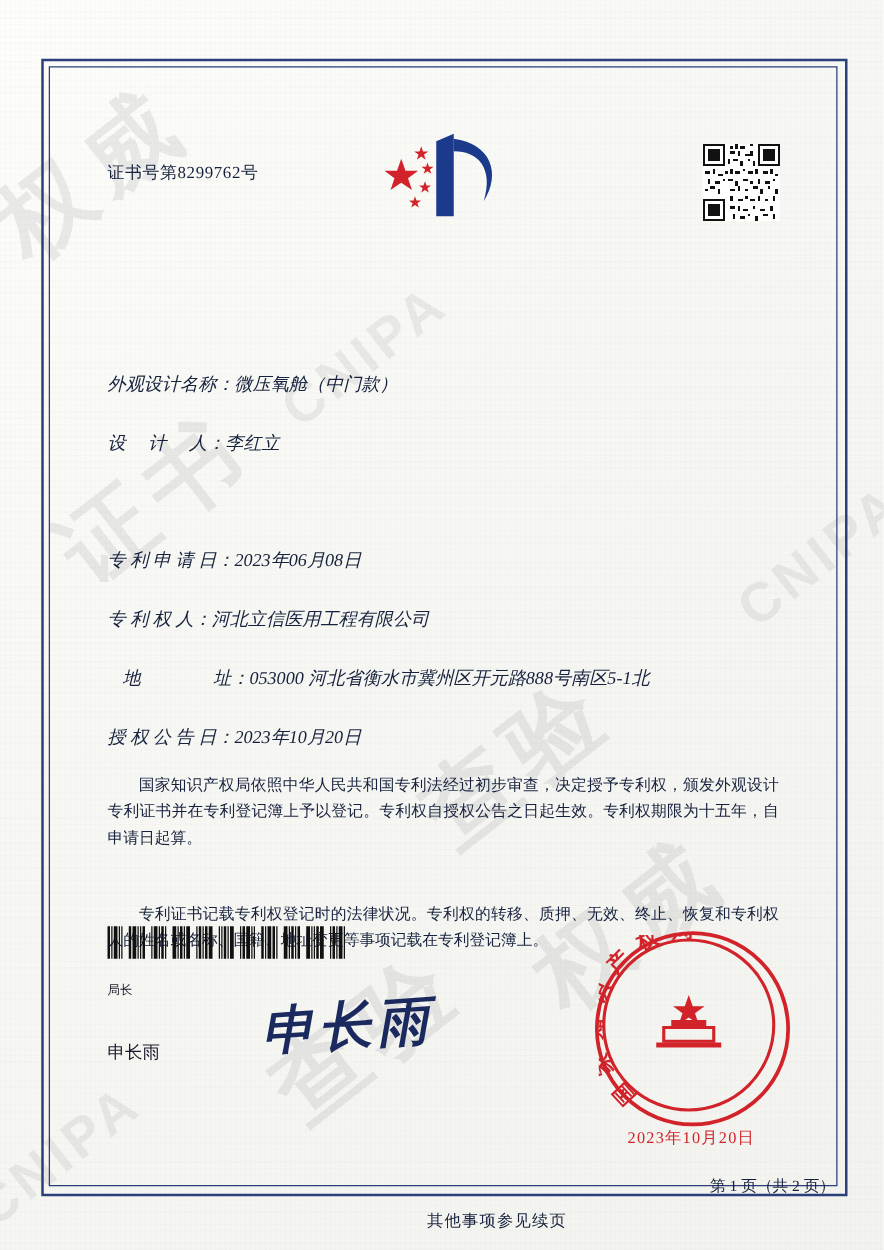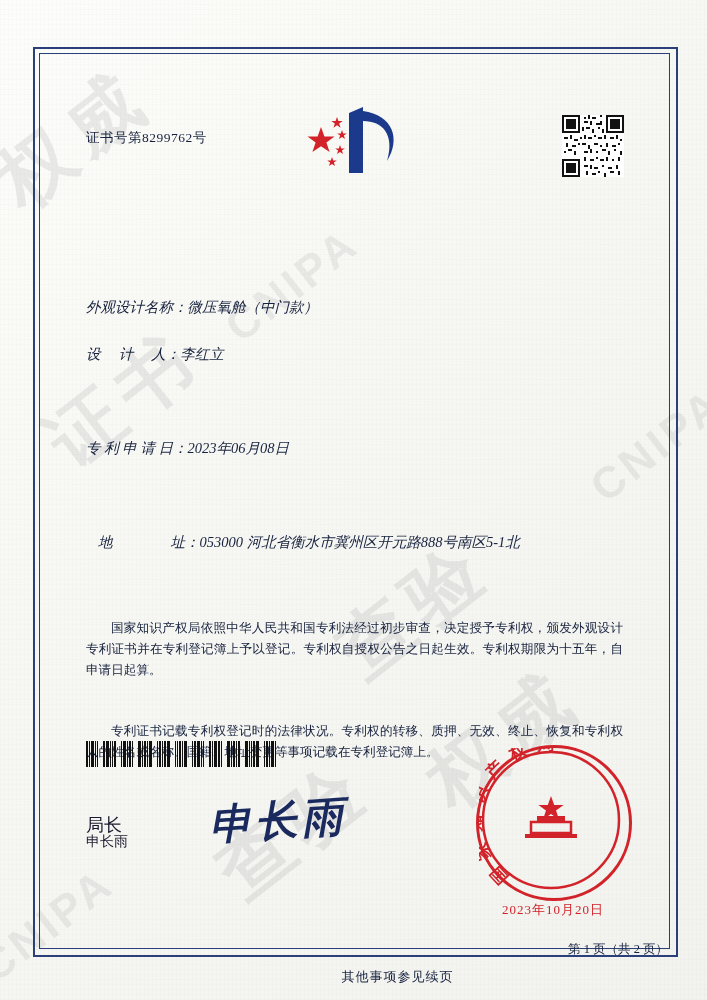--- a/index.html
+++ b/index.html
@@ -82,21 +82,21 @@
 
   
   #sig{
     position:absolute;left:170px;top:740px;
     font-family:"Liberation Serif",serif;
     font-size:42px;color:#1b2a5e;
     font-style:italic;font-weight:bold;
     letter-spacing:4px;
     transform:rotate(-4deg);
   }
-  #director-label{position:absolute;left:47px;top:760px;font-size:18px;}
+  #director-label{position:absolute;left:47px;top:732px;font-size:10px;}
   #director-name{position:absolute;left:47px;top:780px;font-size:14px;}
 
   
   #seal{
     position:absolute;right:36px;top:692px;width:150px;height:150px;border-radius:50%;
     border:3px solid #d2232a;
     color:#d2232a;
   }
   #seal-date{
     position:absolute;right:40px;top:848px;width:150px;text-align:center;
@@ -229,22 +229,28 @@
 
     <div class="row" style="left:47px;top:245px;">
       <span class="lbl">外观设计名称：</span><span class="val">微压氧舱（中门款）</span>
     </div>
     <div class="row" style="left:47px;top:292px;">
       <span class="lbl">设　 计　 人：</span><span class="val">李红立</span>
     </div>
     <div class="row" style="left:47px;top:386px;">
       <span class="lbl">专 利 申 请 日：</span><span class="val">2023年06月08日</span>
     </div>
+    <div class="row" style="left:47px;top:433px;">
+      <span class="lbl">专 利 权 人：</span><span class="val">河北立信医用工程有限公司</span>
+    </div>
     <div class="row" style="left:47px;top:480px;margin-left:12px;">
       <span class="lbl">地　　　　址：</span><span class="val">053000 河北省衡水市冀州区开元路888号南区5-1北</span>
+    </div>
+    <div class="row" style="left:47px;top:527px;">
+      <span class="lbl">授 权 公 告 日：</span><span class="val">2023年10月20日</span>
     </div>
 
     <div class="para" style="top:565px;">国家知识产权局依照中华人民共和国专利法经过初步审查，决定授予专利权，颁发外观设计专利证书并在专利登记簿上予以登记。专利权自授权公告之日起生效。专利权期限为十五年，自申请日起算。</div>
     <div class="para" style="top:668px;">专利证书记载专利权登记时的法律状况。专利权的转移、质押、无效、终止、恢复和专利权人的姓名或名称、国籍、地址变更等事项记载在专利登记簿上。</div>
 
     <div id="barcode">
       <span style="width:2px"></span><span></span><span style="width:3px"></span><span></span><span style="width:1px"></span>
       <span style="width:2px"></span><span style="width:3px"></span><span></span><span style="width:1px"></span><span style="width:2px"></span>
       <span></span><span style="width:3px"></span><span style="width:1px"></span><span style="width:2px"></span><span></span>
       <span style="width:3px"></span><span></span><span style="width:2px"></span><span style="width:1px"></span><span style="width:3px"></span>

